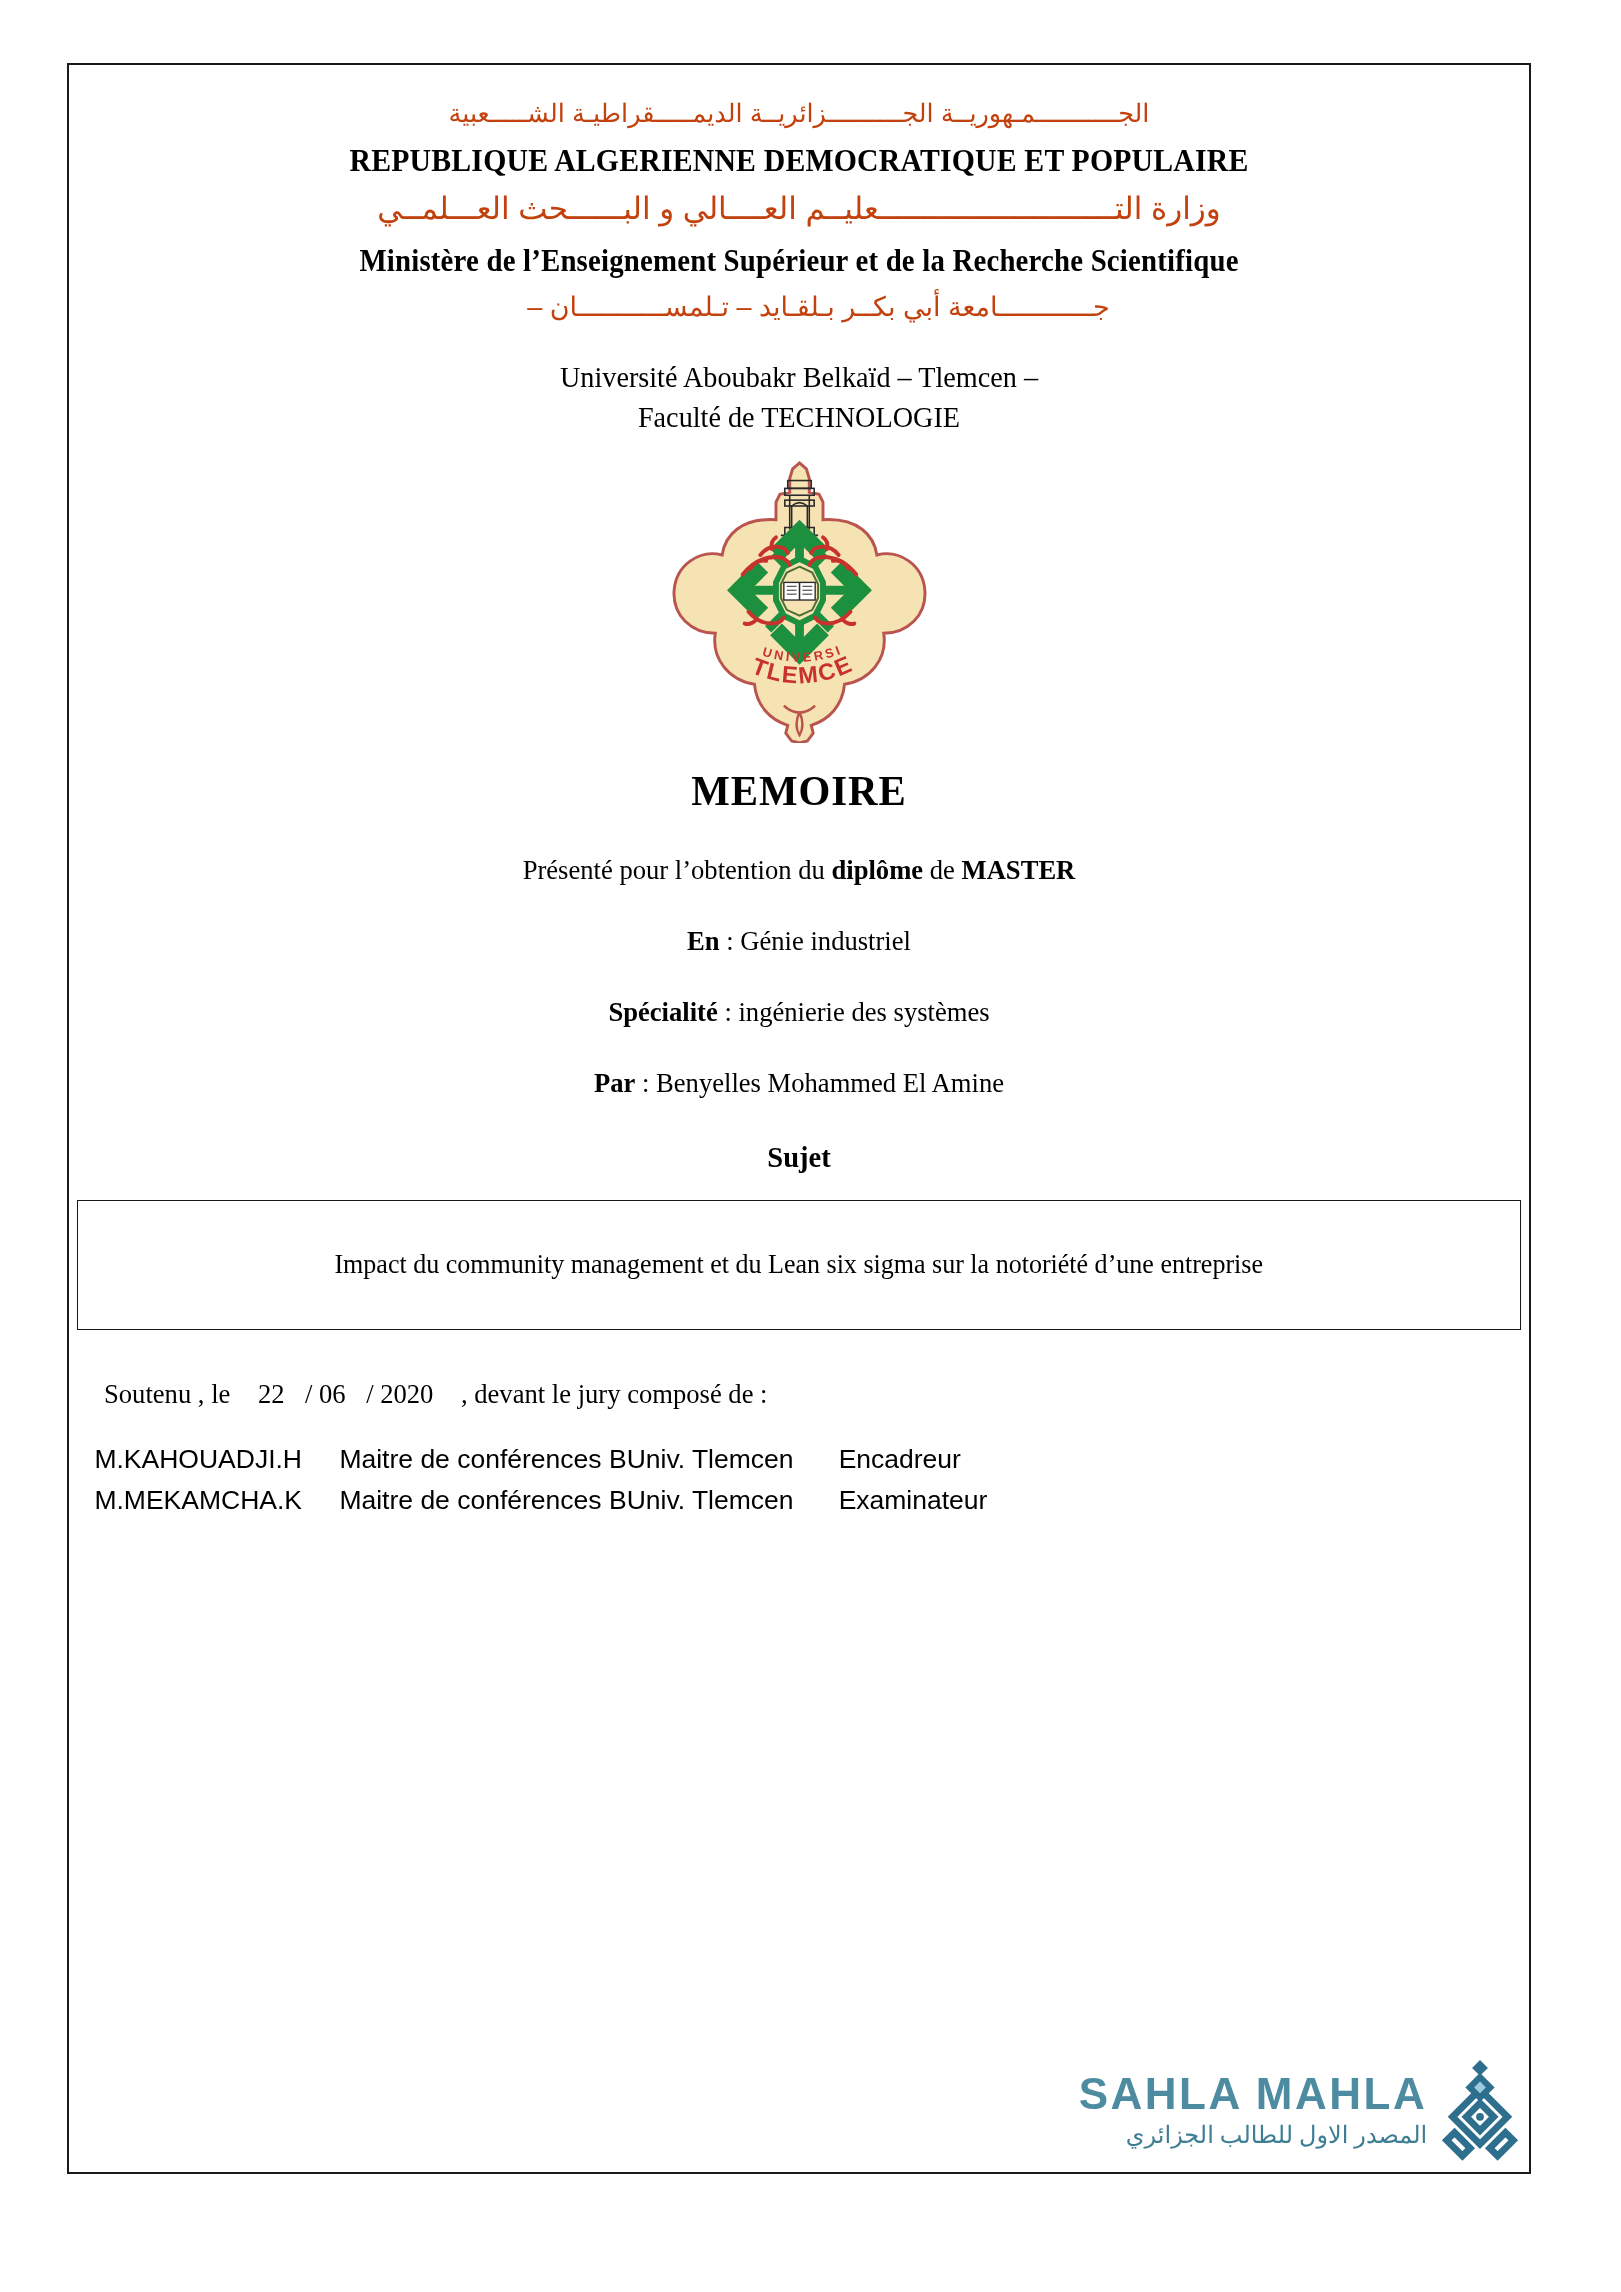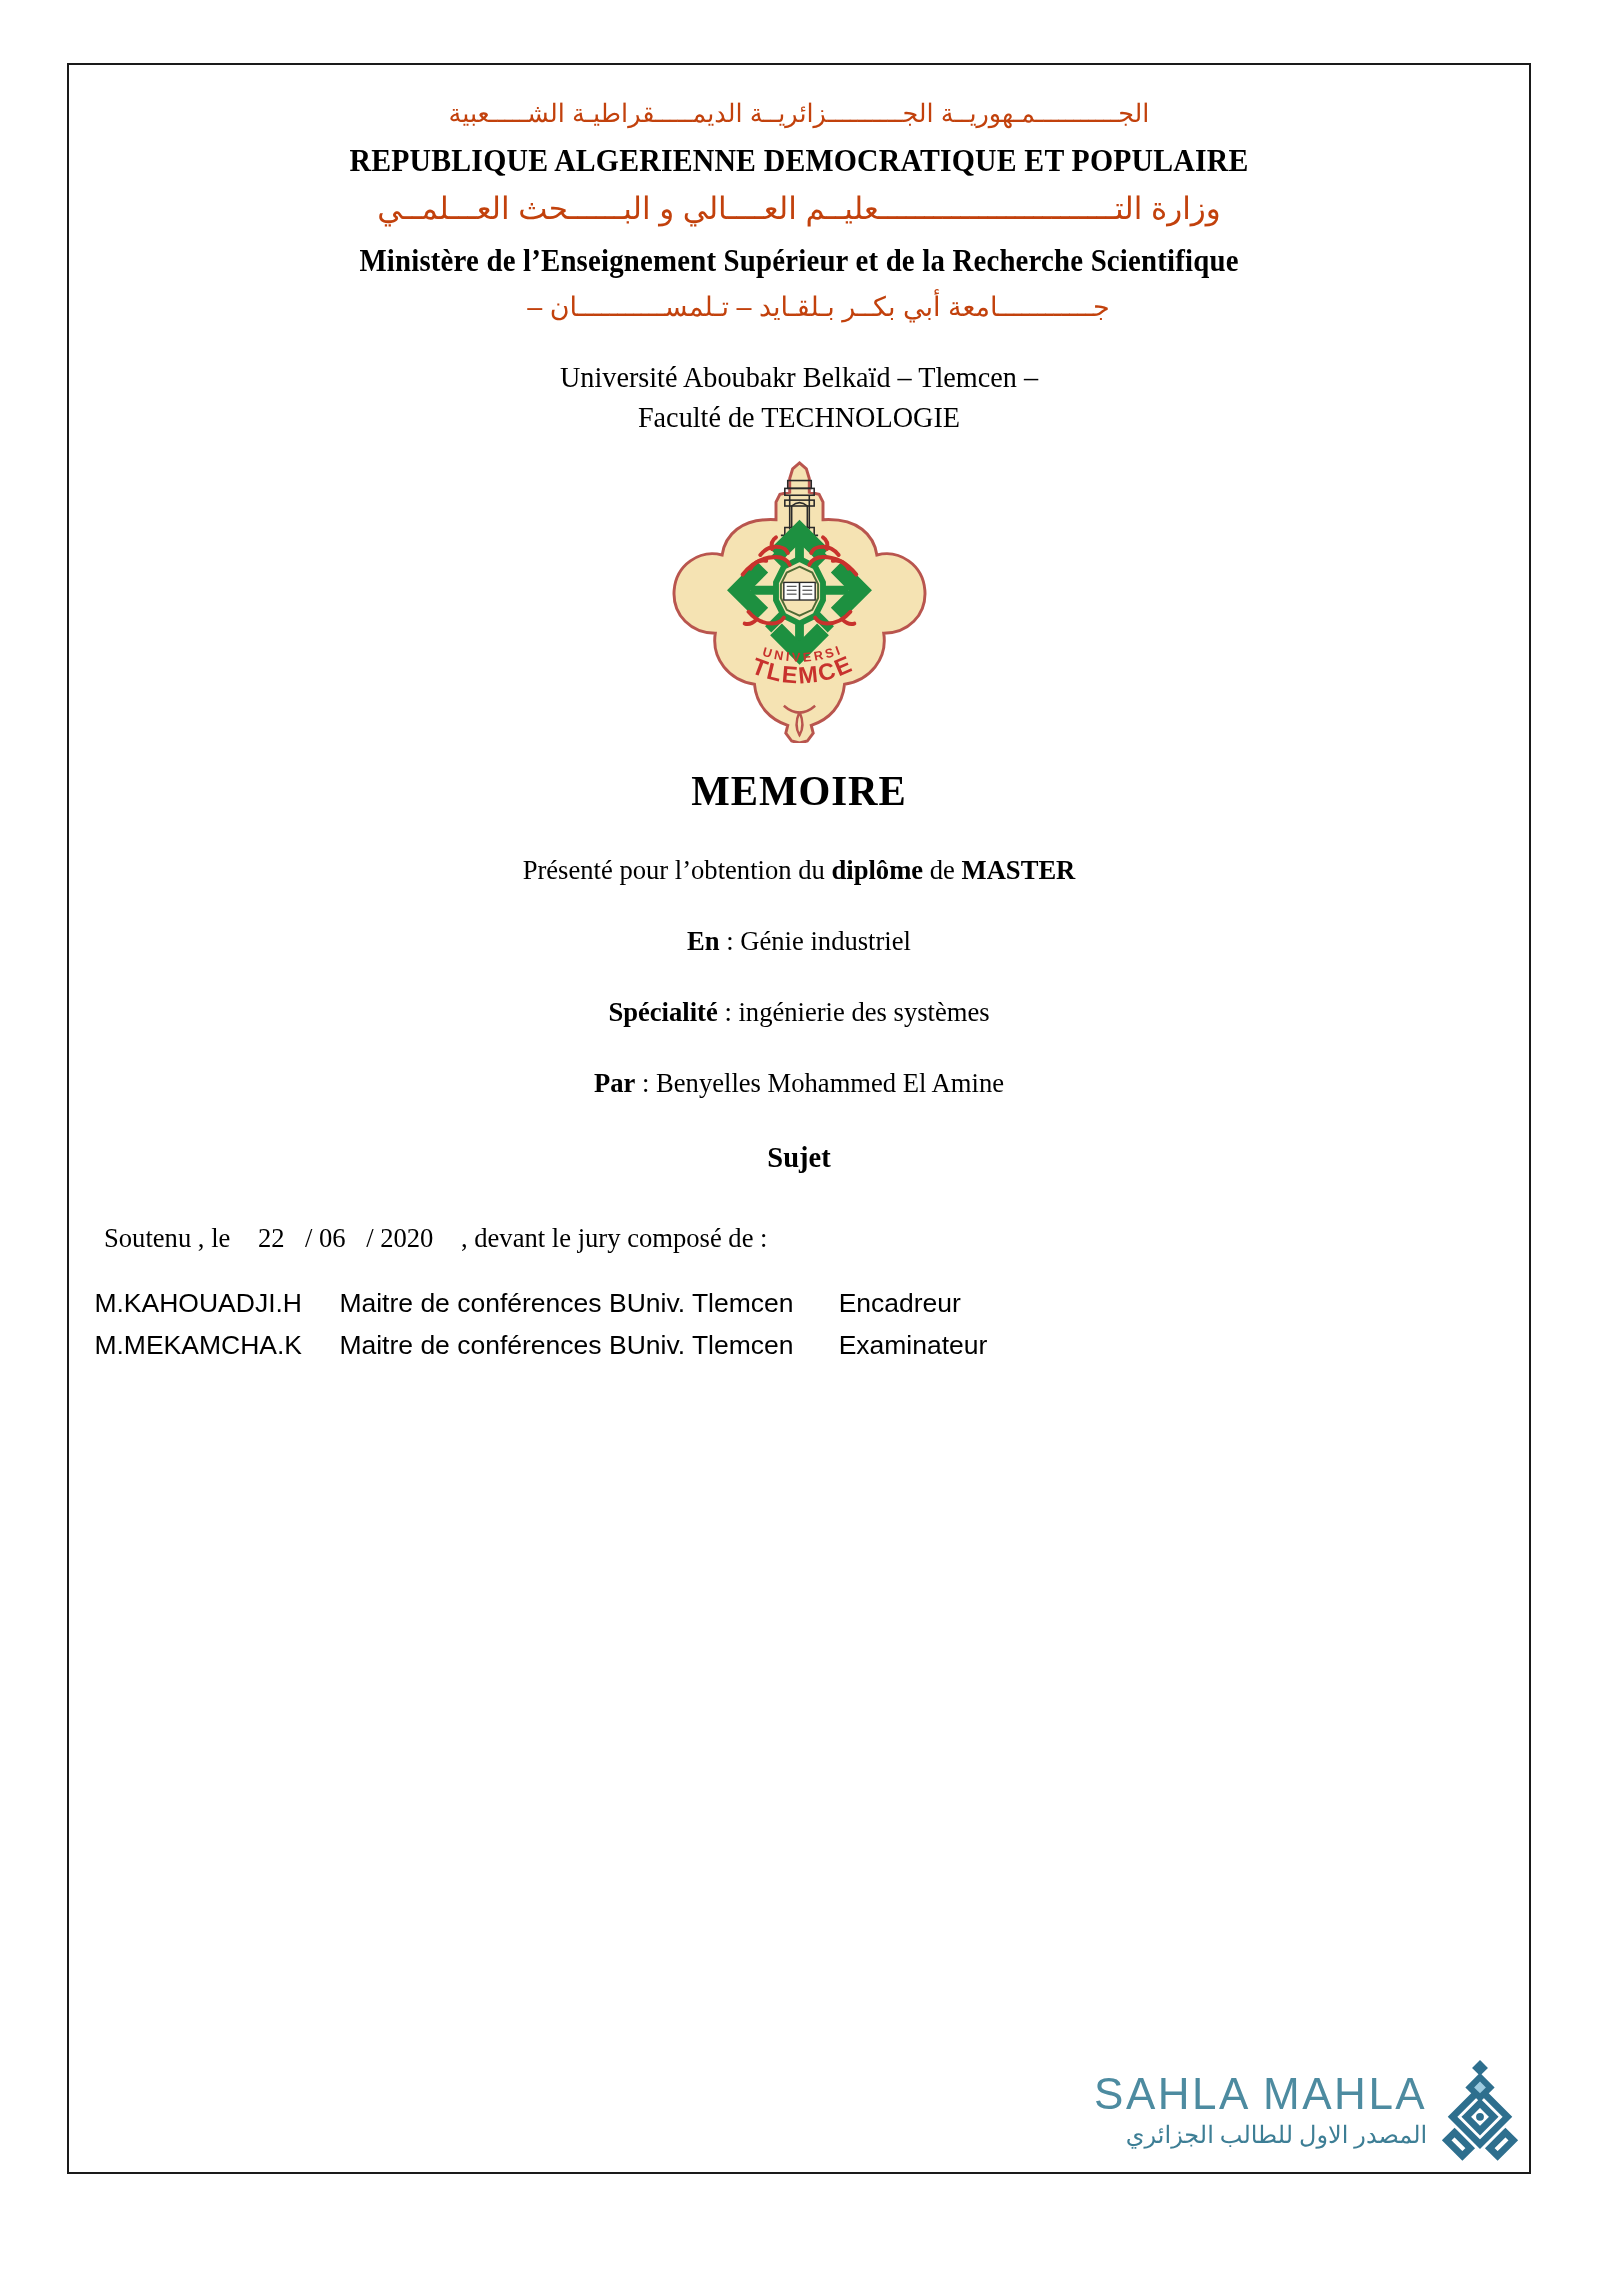--- a/index.html
+++ b/index.html
@@ -164,21 +164,21 @@
     right: 3.9px;
     bottom: 9.8px;
     display: flex;
     align-items: center;
     gap: 5.9px;
   }
   .wm-text { text-align: right; }
   .wm-title {
     font-family: "Liberation Sans", "DejaVu Sans", sans-serif;
     font-size: 44px;
-    font-weight: normal;
+    font-weight: bold;
     letter-spacing: 2.5px;
     color: #4d8ba0;
     line-height: 1;
   }
   .wm-sub {
     font-family: Liberation Serif, serif;
     direction: rtl;
     font-size: 24px;
     color: #3d7e95;
     margin-top: 5.9px;
@@ -317,20 +317,23 @@
   <div class="line-center">
     <b>Spécialité</b><span> : </span><span>ingénierie des systèmes</span>
   </div>
 
   <div class="line-center">
     <b>Par</b><span> : </span><span>Benyelles Mohammed El Amine</span>
   </div>
 
   <div class="sujet">Sujet</div>
 
+  <div class="subject-box">
+    <div class="subject-text">Impact du community management et du Lean six sigma sur la notoriété d’une entreprise</div>
+  </div>
 
   <div class="soutenu">
     <span>Soutenu  , le</span><span class="sp2"></span><span>22</span><span class="sp"></span><span>/ 06</span><span class="sp"></span><span>/ 2020</span><span class="sp2"></span><span>, devant le jury composé de :</span>
   </div>
 
   <table class="jury">
     <tbody>
       <tr>
         <td class="c-name">M.KAHOUADJI.H</td>
         <td class="c-grade">Maitre de conférences B</td>

